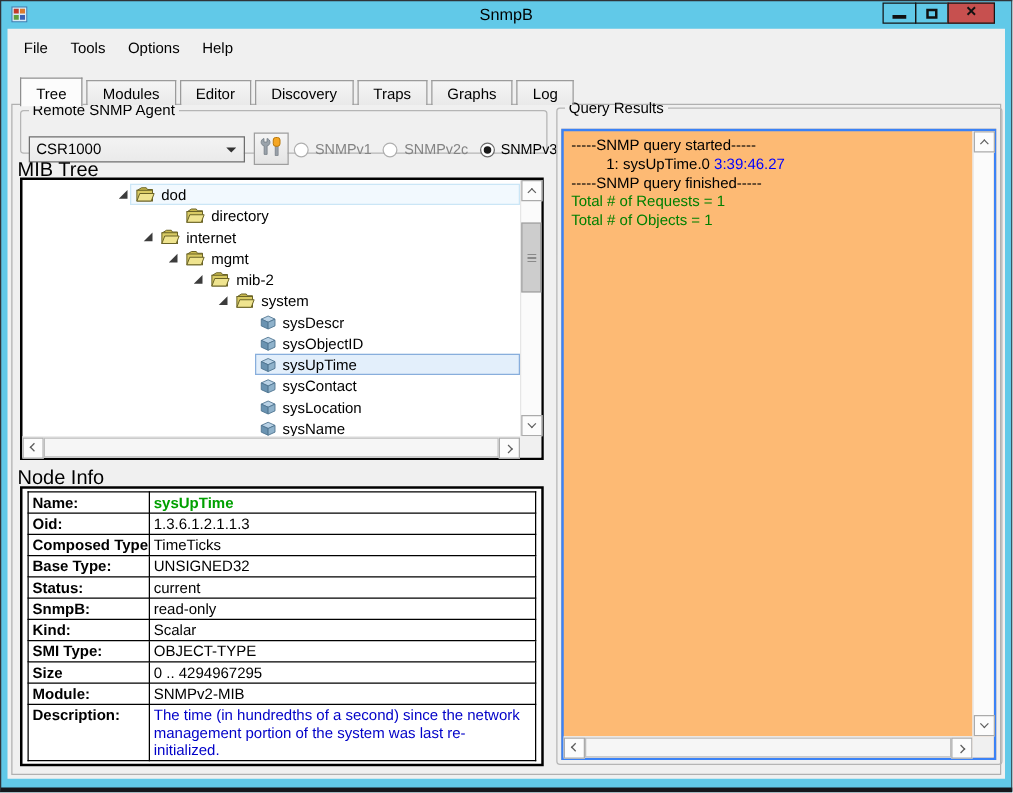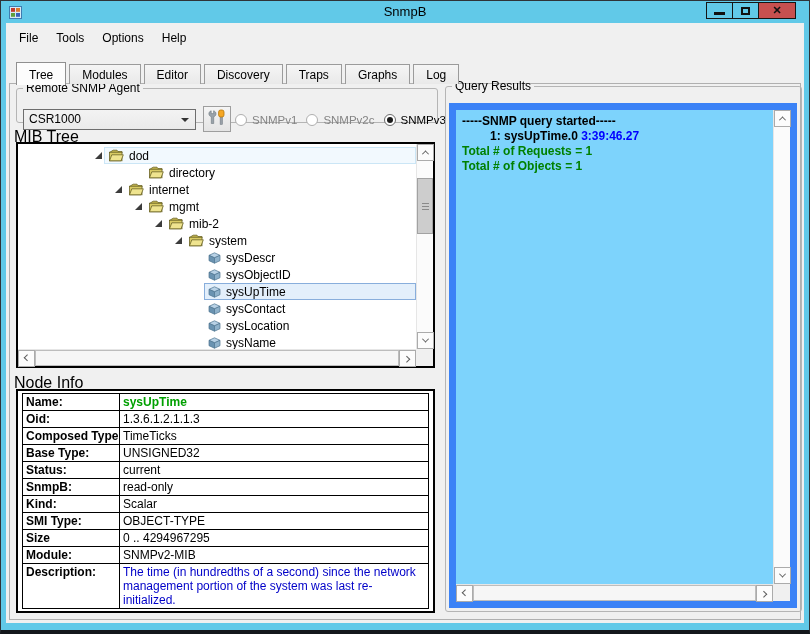--- a/index.html
+++ b/index.html
@@ -78,21 +78,21 @@
   .h-thumb{position:absolute;top:0;height:16px;left:17px;right:17px;background:#F6F6F6;border:1px solid #BDBDBD;}
   .corner{position:absolute;right:0;bottom:0;width:17px;height:17px;background:#F0F0F0;}
   
   .node-label{left:4px;top:290px;}
   .node-frame{position:absolute;left:6px;top:305px;width:419px;height:224px;border:2px solid #000;background:#fff;}
   .node-table{position:absolute;left:4px;top:2px;width:407px;border-collapse:collapse;font-size:12px;table-layout:fixed;}
   .node-table td{border:1px solid #000;padding:1px 3px;height:14px;vertical-align:top;overflow:hidden;}
   .node-table td.lbl{font-weight:bold;width:97px;white-space:nowrap;}
   
   .results-group{left:435px;top:-5px;width:357px;height:533px;}
-  .results-frame{position:absolute;left:3px;top:10px;right:4px;bottom:3px;border:7px solid #3b82f6;background:#7dd3fc;font-weight:bold;}
+  .results-frame{position:absolute;left:3px;top:10px;right:4px;bottom:3px;border:2px solid #3b82f6;background:#fdba74;}
   .results-text{position:absolute;left:6px;top:4px;right:22px;font-size:12px;line-height:15px;}
   .result-line{white-space:nowrap;}
 </style>
 </head>
 <body>
 
 <div class="window">
 
   <div class="titlebar">
     <span class="app-icon">
@@ -424,20 +424,21 @@
             </tbody>
         </table>
       </div>
 
       <fieldset class="group results-group">
         <legend>Query Results</legend>
         <div class="results-frame">
           <div class="results-text" id="results-text">
               <div class="result-line"><span style="color: rgb(0, 0, 0);">-----SNMP query started-----</span></div>
               <div class="result-line"><span style="color: rgb(0, 0, 0); margin-left: 28px;">1: sysUpTime.0 </span><span style="color: rgb(0, 0, 255);">3:39:46.27</span></div>
+              <div class="result-line"><span style="color: rgb(0, 0, 0);">-----SNMP query finished-----</span></div>
               <div class="result-line"><span style="color: rgb(0, 128, 0);">Total # of Requests = 1</span></div>
               <div class="result-line"><span style="color: rgb(0, 128, 0);">Total # of Objects = 1</span></div>
             </div>
           <div class="vscroll">
             <div class="sb-btn up">
                 <span class="chev up"></span>
               </div>
             <div class="sb-btn down">
                 <span class="chev down"></span>
               </div>

